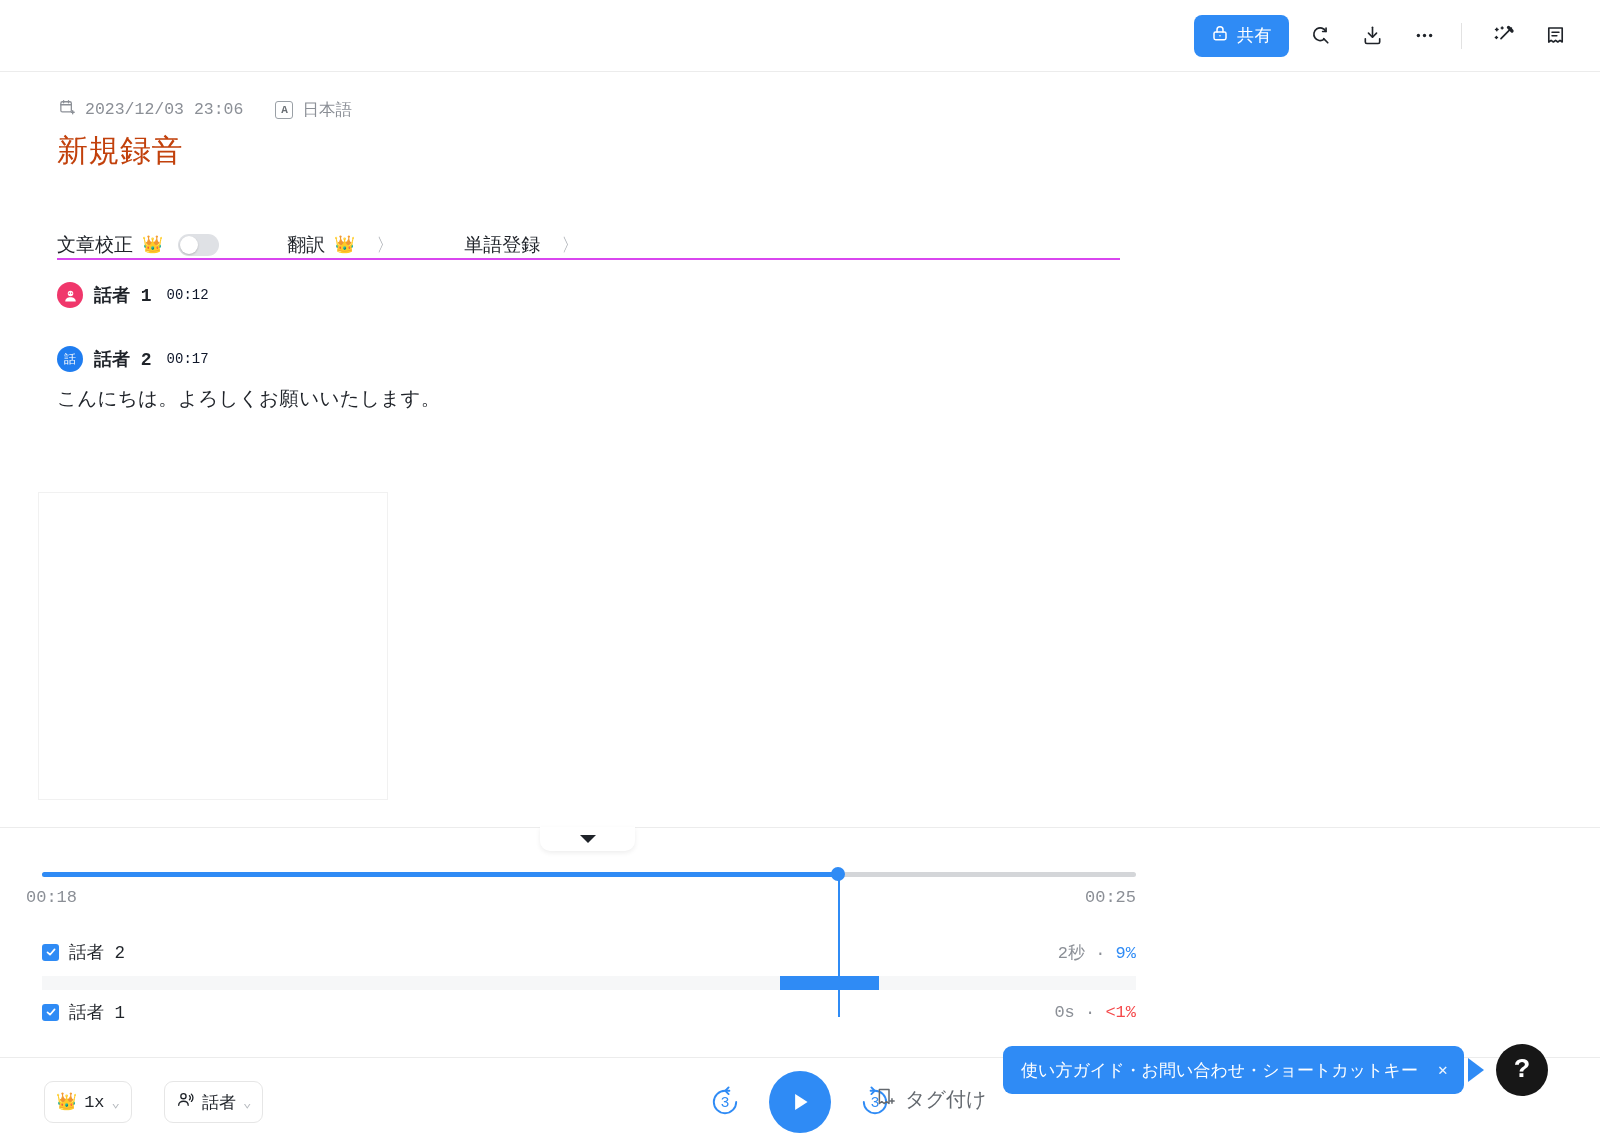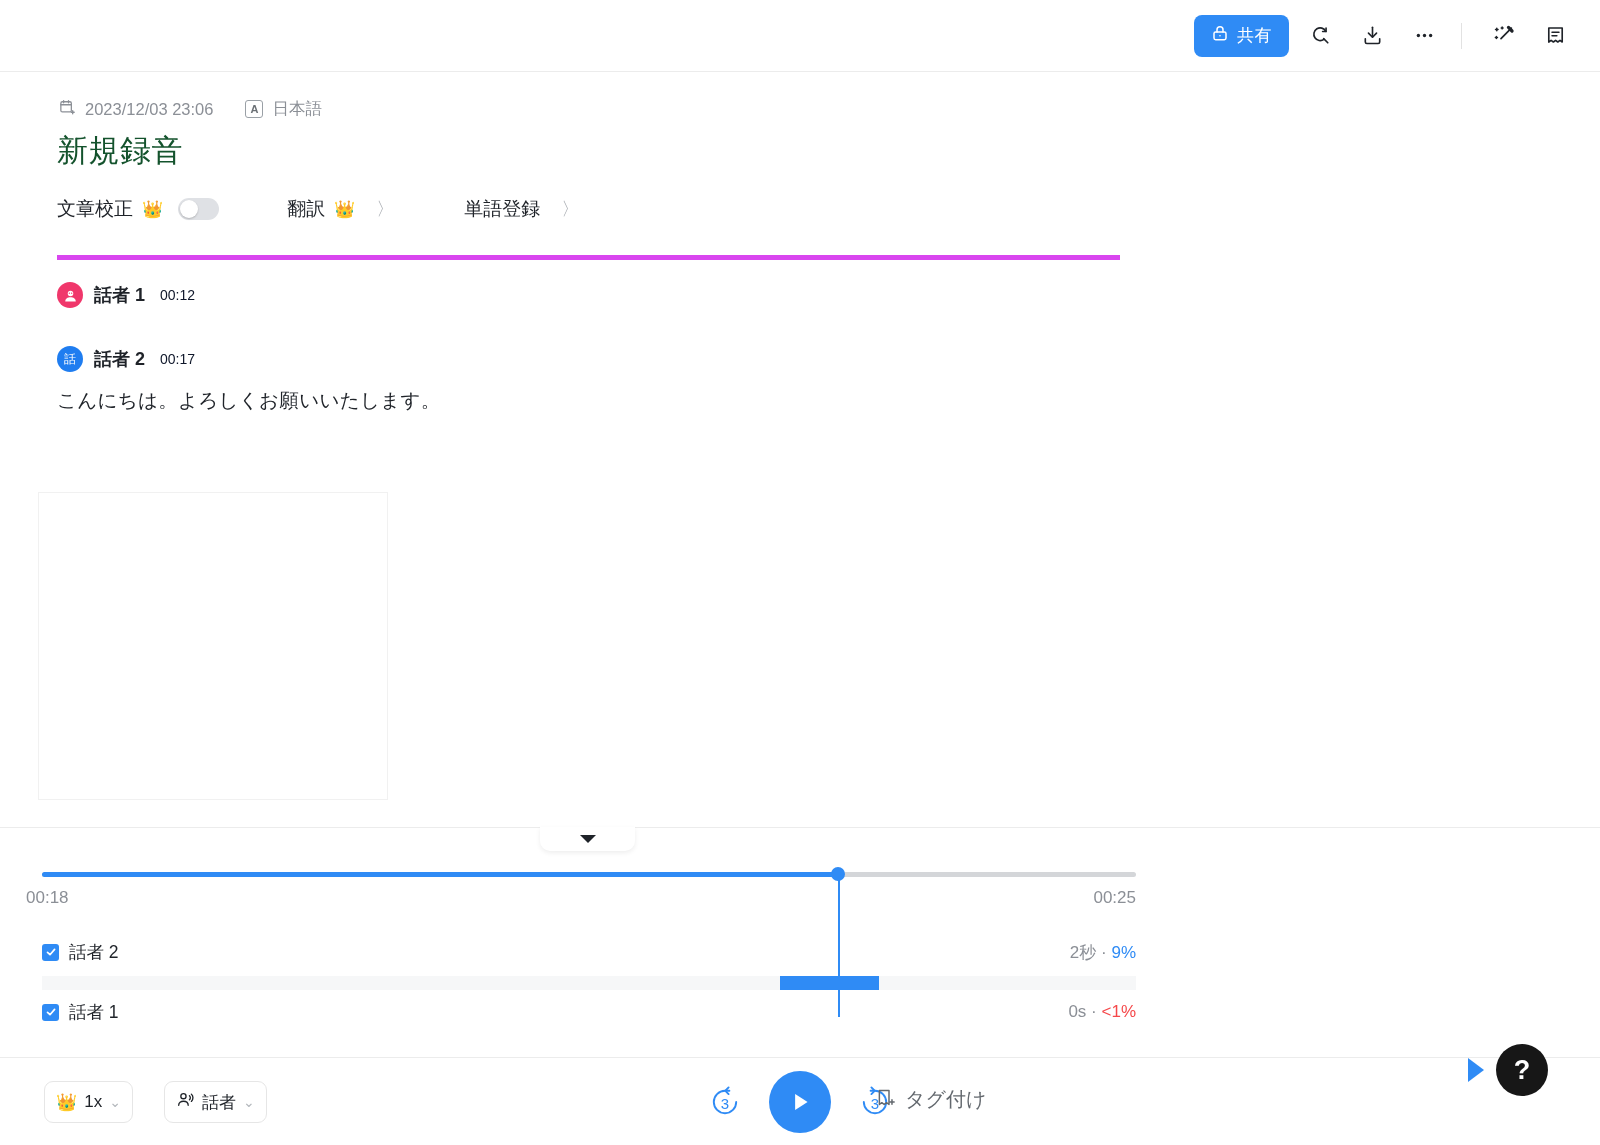--- a/index.html
+++ b/index.html
@@ -3,21 +3,21 @@
 <meta charset="utf-8">
 <style>
   * { box-sizing: border-box; margin: 0; padding: 0; }
   html, body {
     width: 1600px; height: 1145px;
     background: #ffffff;
     font-family: "Liberation Sans", "DejaVu Sans", sans-serif;
     overflow: hidden;
     color: #1f2329;
   }
-  .app { position: relative; width: 1600px; height: 1145px; background:#fff; }
+  .app { position: relative; width: 1600px; height: 1145px; background:#fff;font-family:Liberation Mono, monospace; }
 
   
   .header {
     position: absolute; top: 0; left: 0; width: 1600px; height: 72px;
     background: #fff;
     border-bottom: 1px solid #ececec;
     display: flex; align-items: center; justify-content: flex-end;
     padding-right: 24px;
   }
   .share-btn {
@@ -42,28 +42,28 @@
     font-size: 16.5px; color: #8b8f96;
   }
   .meta .lang-badge {
     width: 18px; height: 18px; border: 1.4px solid #9aa0a6; border-radius: 3px;
     font-size: 11px; line-height: 16px; text-align: center; color: #6b7075;
     font-weight: bold;
   }
   .meta .sp { width: 14px; }
   .doc-title {
     position: absolute; top: 130px; left: 57px;
-    font-size: 31px; font-weight: 500; color: #14532d; letter-spacing: .5px;
+    font-size: 31px; font-weight: 500; color: #c2410c; letter-spacing: .5px;
   }
 
   
   .feature-bar {
     position: absolute; top: 196px; left: 57px; width: 1063px; height: 64px;
-    display: flex; align-items: flex-start;
-    border-bottom: 5px solid #d946ef;
+    display: flex; align-items: flex-end;
+    border-bottom: 2px solid #d946ef;
   }
   .feat { display: flex; align-items: center; gap: 9px; cursor: pointer; font-size: 19px; color: #1f2329; }
   .feat.g2 { margin-left: 68px; }
   .feat.g3 { margin-left: 70px; }
   .crown { font-size: 17px; line-height: 1; }
   .toggle {
     width: 41px; height: 22px; border-radius: 11px; background: #dfe1e5;
     position: relative; cursor: pointer; margin-left: 6px;
   }
   .toggle .knob {
@@ -421,17 +421,21 @@
       <span>
         <svg width="21" height="21" viewBox="0 0 24 24" fill="none" stroke="#63686e" stroke-width="1.7" stroke-linecap="round" stroke-linejoin="round">
           <path d="M5 4h11v16l-2.8-2.1-2.7 2.1-2.7-2.1L5 20z"></path>
           <path d="M19.4 14.6v5M16.9 17.1h5"></path>
         </svg>
       </span>
       <span>タグ付け</span>
     </div>
   </div>
 
+  <div class="guide-toast">
+    <span>使い方ガイド・お問い合わせ・ショートカットキー</span>
+    <span class="close">✕</span>
+  </div>
   <div class="guide-arrow"></div>
 
   <div class="help-fab">?</div>
 
 </div>
 
 </body></html>

